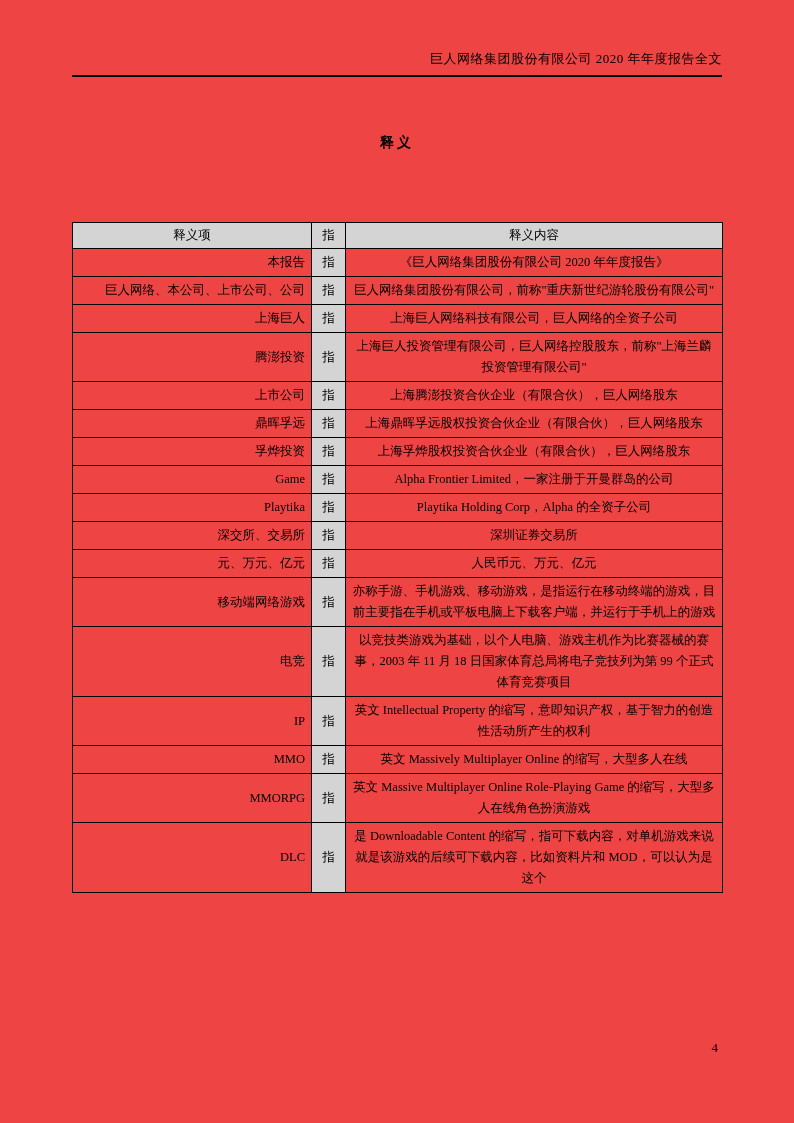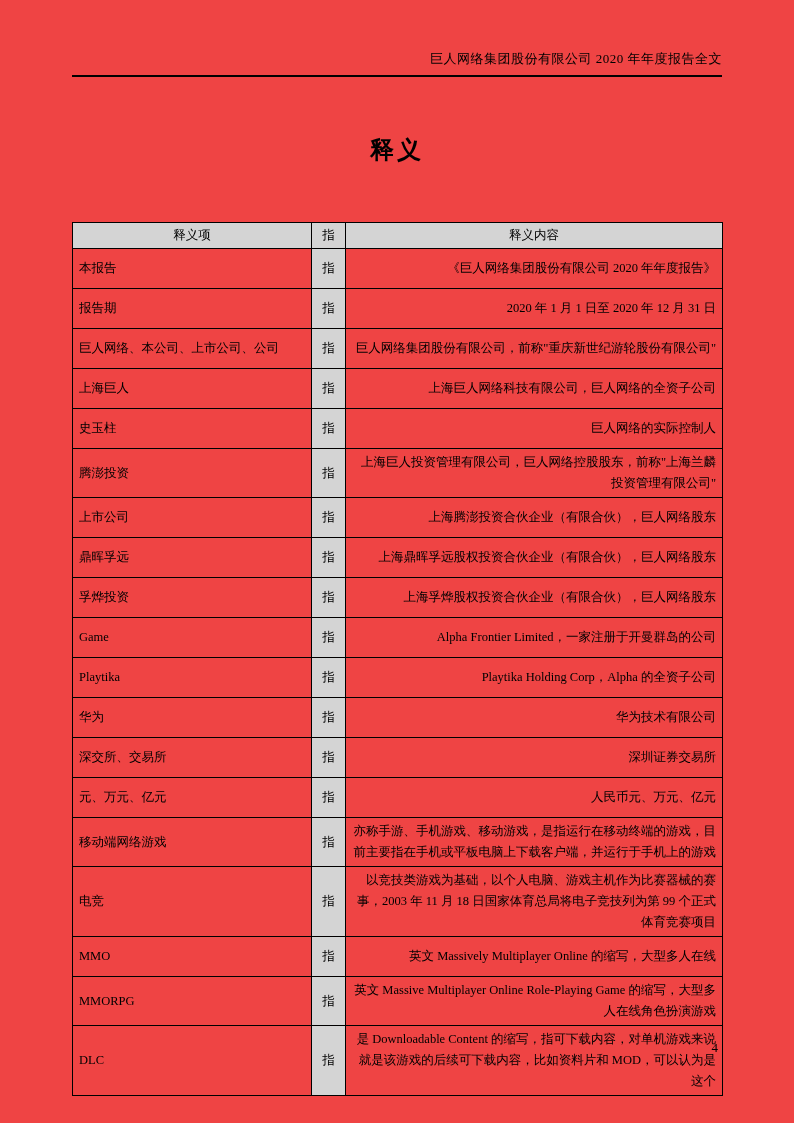--- a/index.html
+++ b/index.html
@@ -28,21 +28,21 @@
     padding-bottom:7px;
     border-bottom:2px solid var(--border);
     white-space:nowrap;
   }
   .doc-title{
     position:absolute;
     top:134px;
     left:0;
     width:794px;
     text-align:center;
-    font-size:24px;
+    font-size:14px;
     font-weight:bold;
     letter-spacing:3px;
   }
   table.glossary{
     position:absolute;
     top:222px;
     left:72px;
     width:650px;
     border-collapse:collapse;
     table-layout:fixed;
@@ -60,30 +60,30 @@
     height:21px;
   }
   table.glossary thead th{
     background:var(--shade);
     font-weight:normal;
     text-align:center;
     padding:2px 4px;
     border-bottom:1.5px solid var(--border);
   }
   td.col-term{
-    text-align:left;
-    padding:9px 6px;
+    text-align:right;
+    padding:3px 6px;
   }
   td.col-zhi{
     background:var(--shade);
     text-align:center;
     padding:3px 2px;
   }
   td.col-definition{
-    text-align:right;
+    text-align:center;
     padding:3px 6px;
   }
   .page-number{
     position:absolute;
     top:1040px;
     right:76px;
     font-size:13px;
   }
 </style>
 </head>
@@ -109,40 +109,30 @@
       </tr>
     </thead>
     <tbody>
 
     <tr>
           <td class="col-term">本报告</td>
           <td class="col-zhi">指</td>
           <td class="col-definition">《巨人网络集团股份有限公司 2020 年年度报告》</td>
         </tr>
         <tr>
-          <td class="col-term">报告期</td>
-          <td class="col-zhi">指</td>
-          <td class="col-definition">2020 年 1 月 1 日至 2020 年 12 月 31 日</td>
-        </tr>
-        <tr>
           <td class="col-term">巨人网络、本公司、上市公司、公司</td>
           <td class="col-zhi">指</td>
           <td class="col-definition">巨人网络集团股份有限公司，前称"重庆新世纪游轮股份有限公司"</td>
         </tr>
         <tr>
           <td class="col-term">上海巨人</td>
           <td class="col-zhi">指</td>
           <td class="col-definition">上海巨人网络科技有限公司，巨人网络的全资子公司</td>
         </tr>
         <tr>
-          <td class="col-term">史玉柱</td>
-          <td class="col-zhi">指</td>
-          <td class="col-definition">巨人网络的实际控制人</td>
-        </tr>
-        <tr>
           <td class="col-term">腾澎投资</td>
           <td class="col-zhi">指</td>
           <td class="col-definition">上海巨人投资管理有限公司，巨人网络控股股东，前称"上海兰麟投资管理有限公司"</td>
         </tr>
         <tr>
           <td class="col-term">上市公司</td>
           <td class="col-zhi">指</td>
           <td class="col-definition">上海腾澎投资合伙企业（有限合伙），巨人网络股东</td>
         </tr>
         <tr>
@@ -159,43 +149,43 @@
           <td class="col-term">Game</td>
           <td class="col-zhi">指</td>
           <td class="col-definition">Alpha Frontier Limited，一家注册于开曼群岛的公司</td>
         </tr>
         <tr>
           <td class="col-term">Playtika</td>
           <td class="col-zhi">指</td>
           <td class="col-definition">Playtika Holding Corp，Alpha 的全资子公司</td>
         </tr>
         <tr>
-          <td class="col-term">华为</td>
-          <td class="col-zhi">指</td>
-          <td class="col-definition">华为技术有限公司</td>
-        </tr>
-        <tr>
           <td class="col-term">深交所、交易所</td>
           <td class="col-zhi">指</td>
           <td class="col-definition">深圳证券交易所</td>
         </tr>
         <tr>
           <td class="col-term">元、万元、亿元</td>
           <td class="col-zhi">指</td>
           <td class="col-definition">人民币元、万元、亿元</td>
         </tr>
         <tr>
           <td class="col-term">移动端网络游戏</td>
           <td class="col-zhi">指</td>
           <td class="col-definition">亦称手游、手机游戏、移动游戏，是指运行在移动终端的游戏，目前主要指在手机或平板电脑上下载客户端，并运行于手机上的游戏</td>
         </tr>
         <tr>
           <td class="col-term">电竞</td>
           <td class="col-zhi">指</td>
           <td class="col-definition">以竞技类游戏为基础，以个人电脑、游戏主机作为比赛器械的赛事，2003 年 11 月 18 日国家体育总局将电子竞技列为第 99 个正式体育竞赛项目</td>
+        </tr>
+        <tr>
+          <td class="col-term">IP</td>
+          <td class="col-zhi">指</td>
+          <td class="col-definition">英文 Intellectual Property 的缩写，意即知识产权，基于智力的创造性活动所产生的权利</td>
         </tr>
         <tr>
           <td class="col-term">MMO</td>
           <td class="col-zhi">指</td>
           <td class="col-definition">英文 Massively Multiplayer Online 的缩写，大型多人在线</td>
         </tr>
         <tr>
           <td class="col-term">MMORPG</td>
           <td class="col-zhi">指</td>
           <td class="col-definition">英文 Massive Multiplayer Online Role-Playing Game 的缩写，大型多人在线角色扮演游戏</td>

